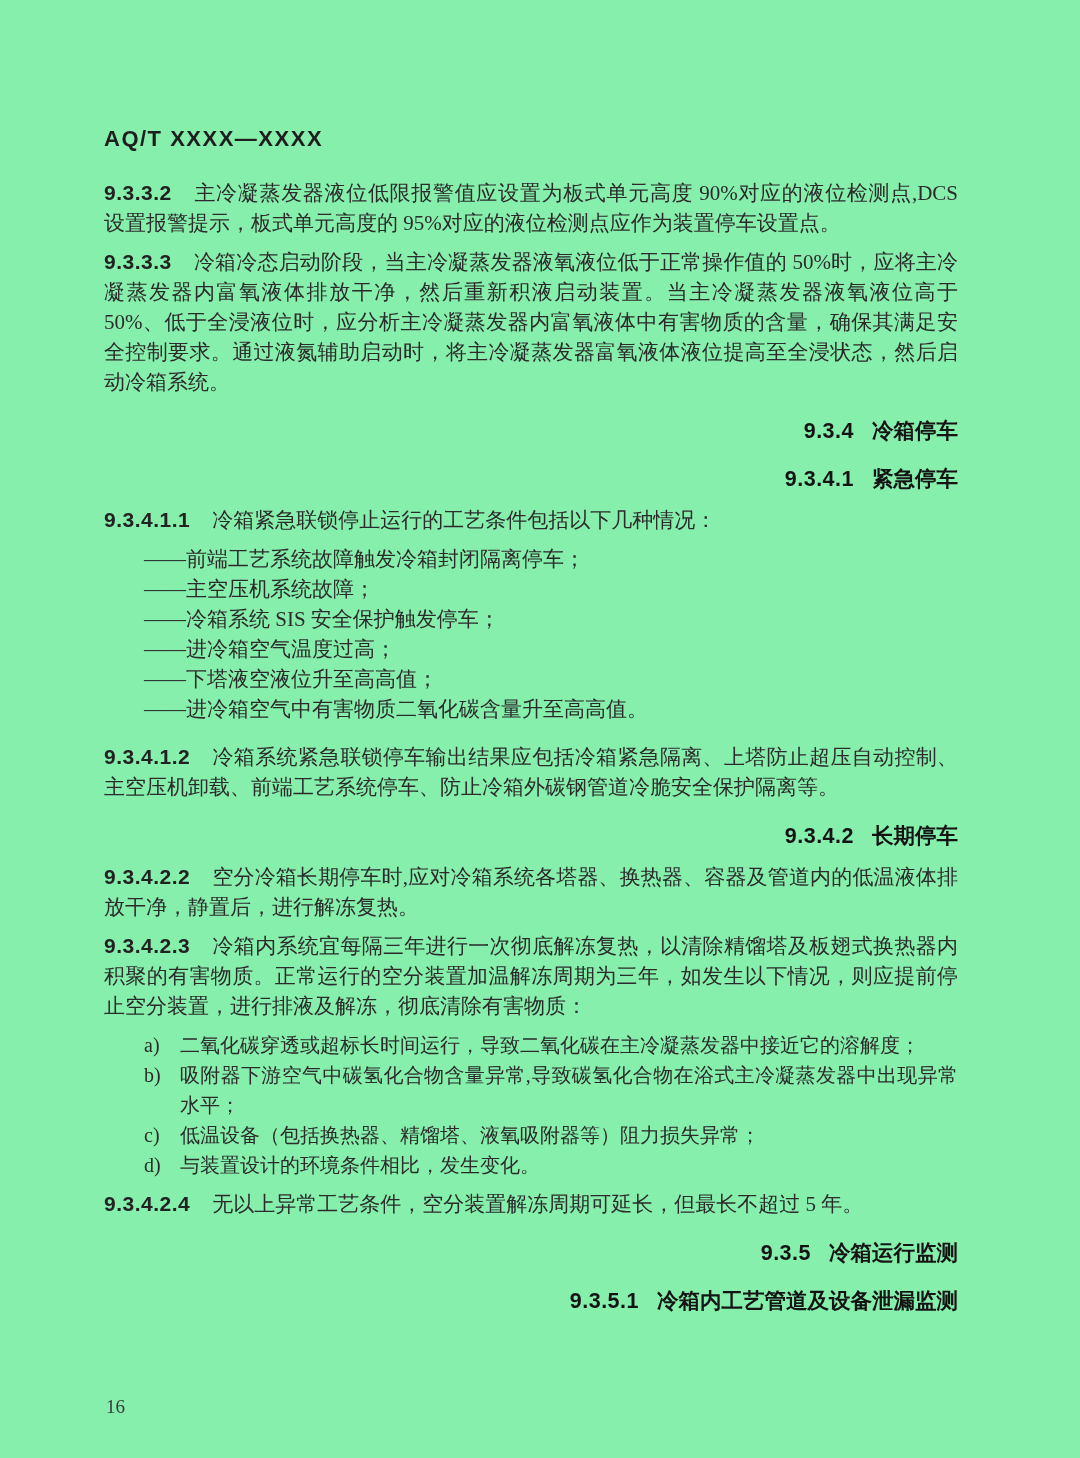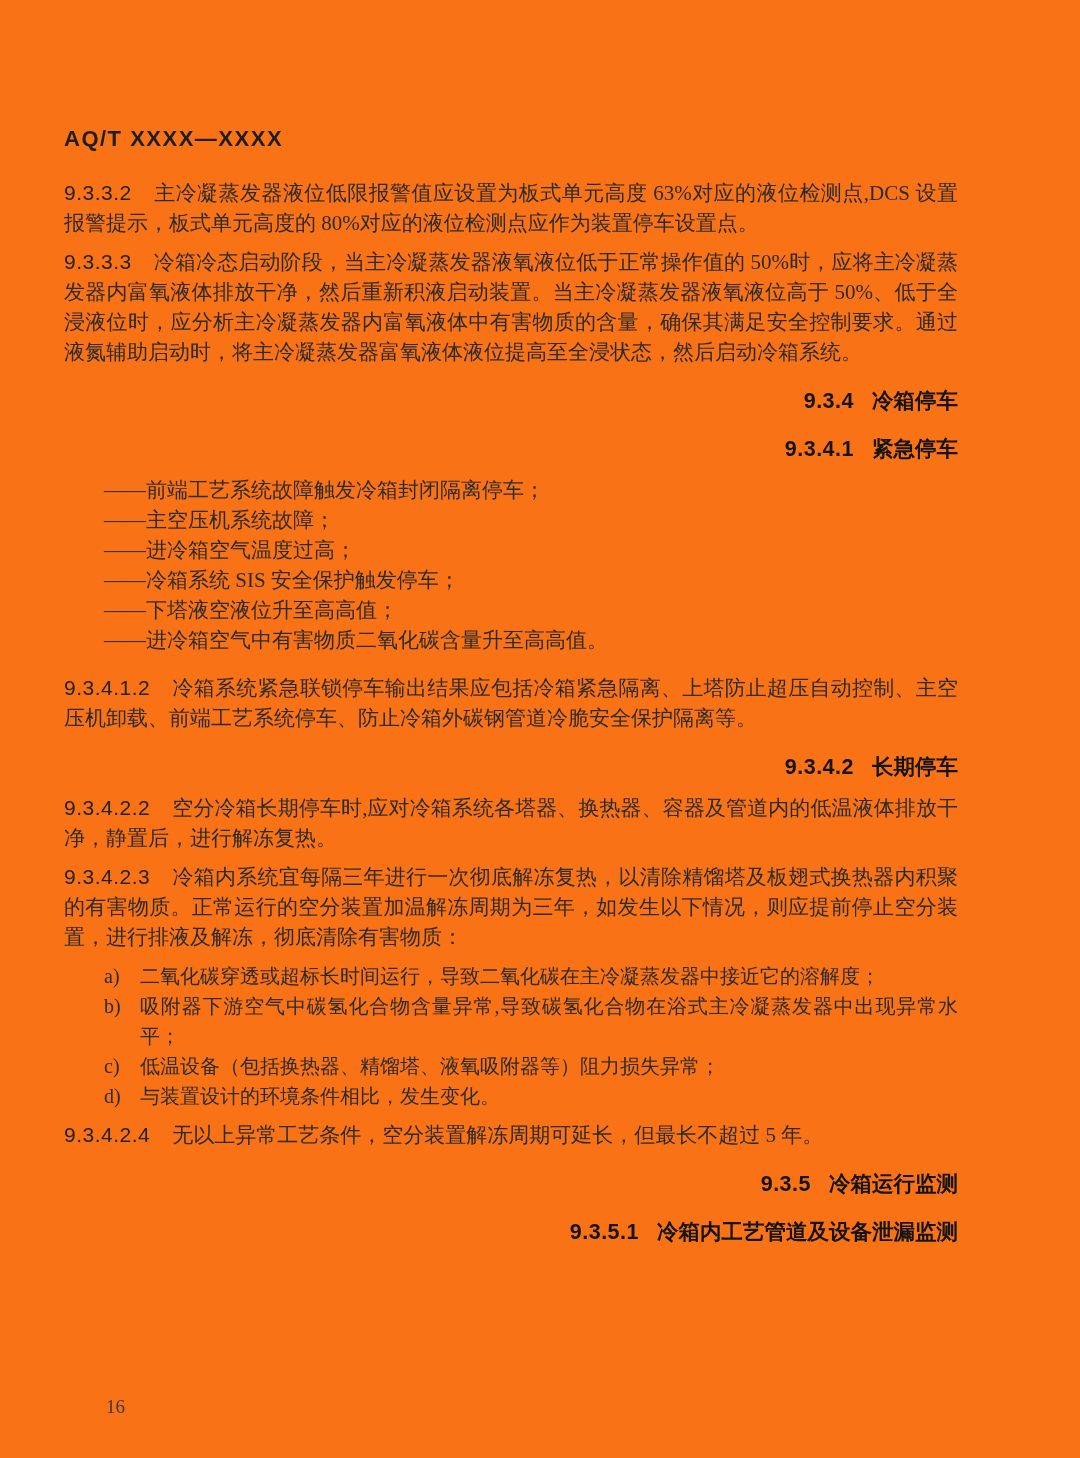--- a/index.html
+++ b/index.html
@@ -11,41 +11,41 @@
     width: 1080px;
     height: 1458px;
     position: relative;
     overflow: hidden;
     font-family: "Liberation Serif", serif;
     color: #2b2b2b;
   }
   .page {
     position: absolute;
     inset: 0;
-    padding: 126px 122px 0 64px;
+    padding: 126px 122px 0 104px;
     box-sizing: border-box;
-    background: #f97316;
+    background: #86efac;
   }
   .doc-header {
     font-family: "Liberation Sans", sans-serif;
     font-weight: 700;
     font-size: 22px;
     letter-spacing: 1.5px;
     color: #1e1e1e;
     margin: 0 0 26px 0;
   }
   .para {
     font-size: 21px;
     line-height: 30px;
     text-align: justify;
     margin: 9px 0;
   }
   .para .num {
     font-family: "Liberation Sans", sans-serif;
-    font-weight: 400;
+    font-weight: 700;
     letter-spacing: 0.5px;
     margin-right: 22px;
     color: #222222;
   }
   .heading {
     font-size: 21.5px;
     line-height: 28px;
     font-weight: 700;
     color: #141414;
     margin: 20px 0 12px 0;
@@ -91,34 +91,35 @@
     font-family: "Liberation Serif", serif;
   }
 </style>
 </head>
 <body>
 
 <div class="page">
 
   <div class="doc-header">AQ/T XXXX—XXXX</div>
 
-  <p class="para"><span class="num">9.3.3.2</span><span>主冷凝蒸发器液位低限报警值应设置为板式单元高度 63%对应的液位检测点,DCS 设置报警提示，板式单元高度的 80%对应的液位检测点应作为装置停车设置点。</span></p>
+  <p class="para"><span class="num">9.3.3.2</span><span>主冷凝蒸发器液位低限报警值应设置为板式单元高度 90%对应的液位检测点,DCS 设置报警提示，板式单元高度的 95%对应的液位检测点应作为装置停车设置点。</span></p>
 
   <p class="para"><span class="num">9.3.3.3</span><span>冷箱冷态启动阶段，当主冷凝蒸发器液氧液位低于正常操作值的 50%时，应将主冷凝蒸发器内富氧液体排放干净，然后重新积液启动装置。当主冷凝蒸发器液氧液位高于 50%、低于全浸液位时，应分析主冷凝蒸发器内富氧液体中有害物质的含量，确保其满足安全控制要求。通过液氮辅助启动时，将主冷凝蒸发器富氧液体液位提高至全浸状态，然后启动冷箱系统。</span></p>
 
   <div class="heading"><span class="num">9.3.4</span><span>冷箱停车</span></div>
 
   <div class="heading"><span class="num">9.3.4.1</span><span>紧急停车</span></div>
 
+  <p class="para"><span class="num">9.3.4.1.1</span><span>冷箱紧急联锁停止运行的工艺条件包括以下几种情况：</span></p>
 
   <div class="dash-list">
     <div class="dash-item">——前端工艺系统故障触发冷箱封闭隔离停车；</div>
     <div class="dash-item">——主空压机系统故障；</div>
+    <div class="dash-item">——冷箱系统 SIS 安全保护触发停车；</div>
     <div class="dash-item">——进冷箱空气温度过高；</div>
-    <div class="dash-item">——冷箱系统 SIS 安全保护触发停车；</div>
     <div class="dash-item">——下塔液空液位升至高高值；</div>
     <div class="dash-item">——进冷箱空气中有害物质二氧化碳含量升至高高值。</div>
   </div>
 
   <p class="para"><span class="num">9.3.4.1.2</span><span>冷箱系统紧急联锁停车输出结果应包括冷箱紧急隔离、上塔防止超压自动控制、主空压机卸载、前端工艺系统停车、防止冷箱外碳钢管道冷脆安全保护隔离等。</span></p>
 
 
   <div class="heading"><span class="num">9.3.4.2</span><span>长期停车</span></div>
 
 

